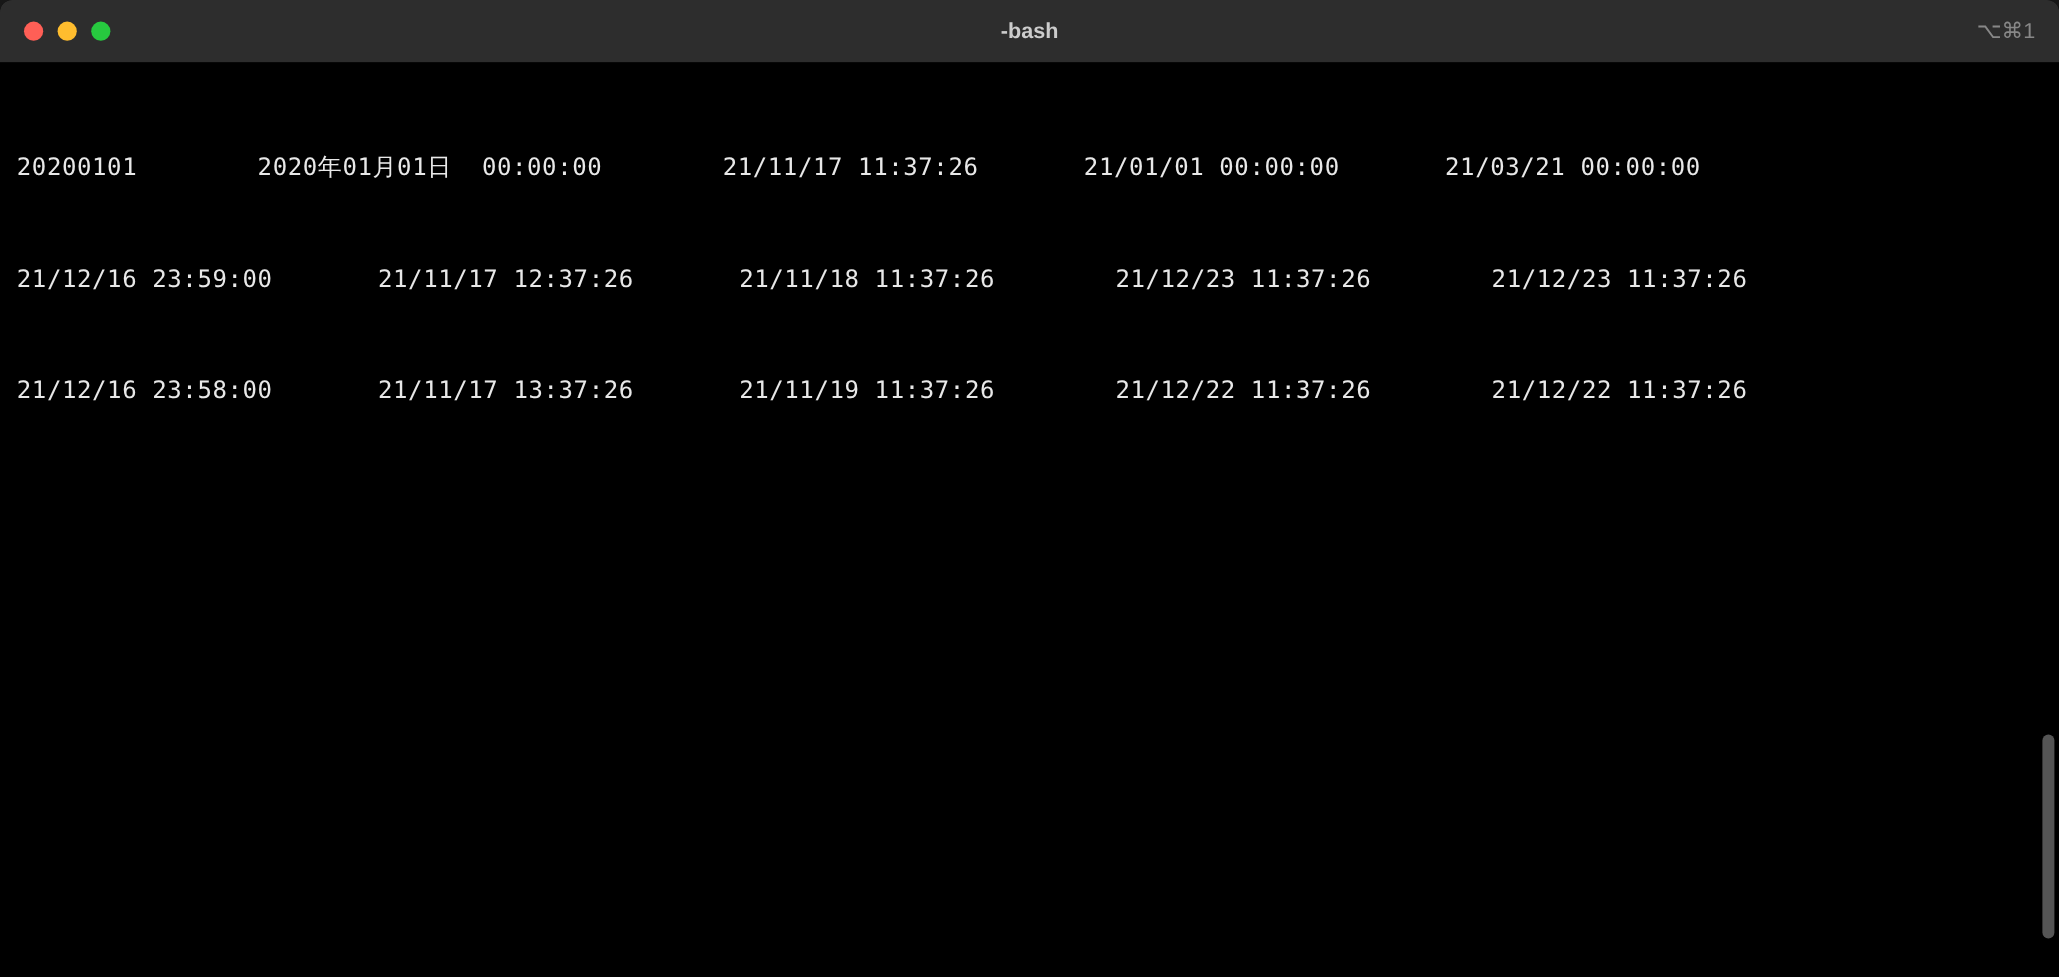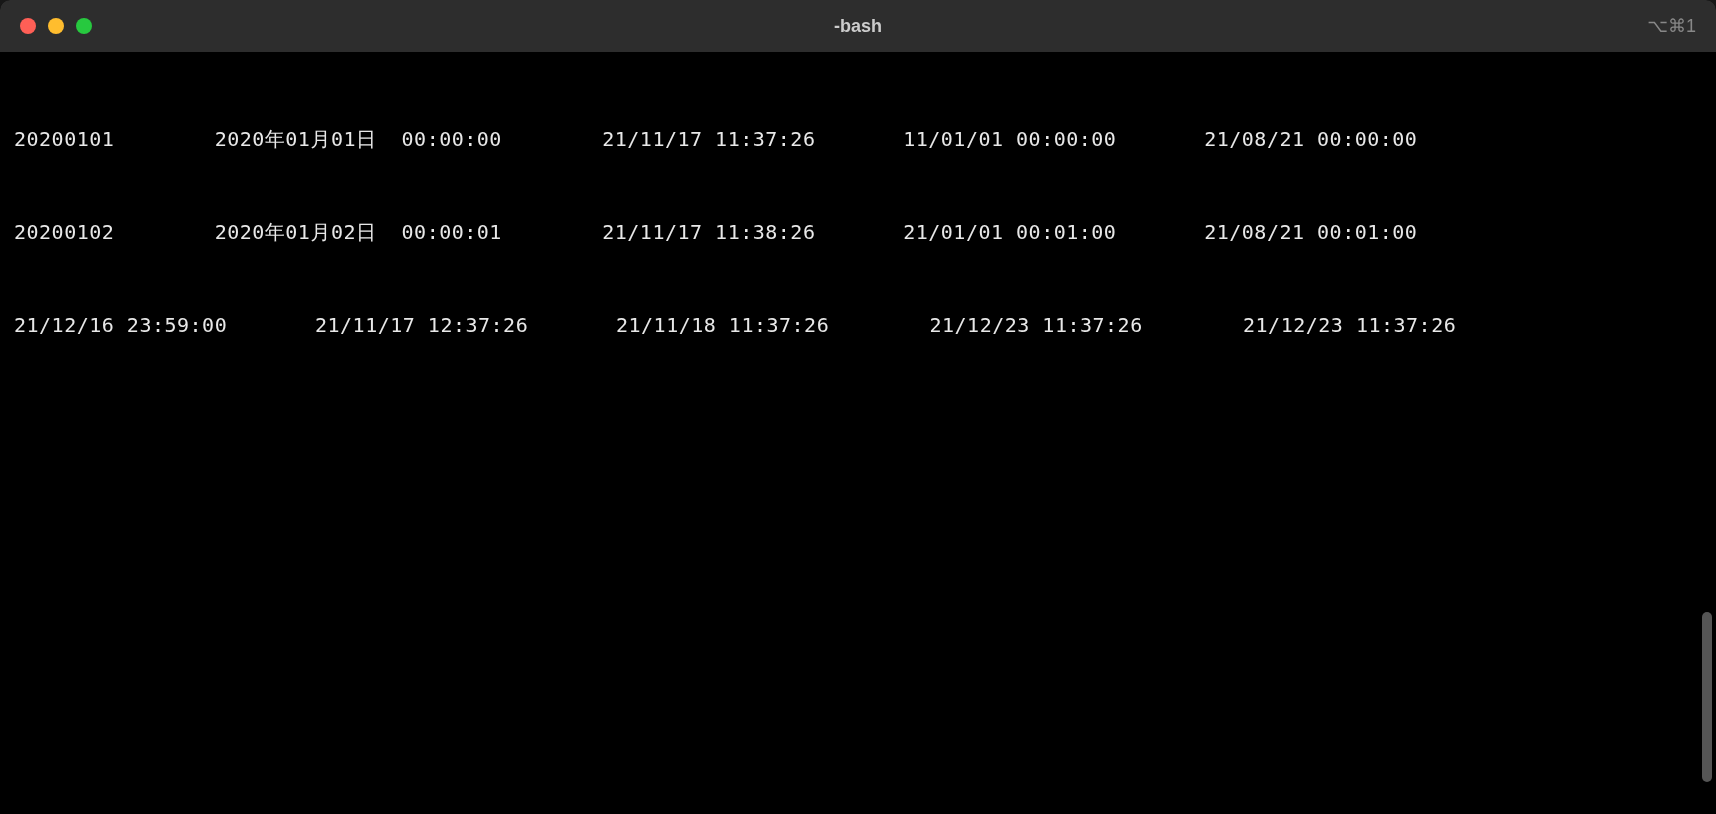--- a/index.html
+++ b/index.html
@@ -79,23 +79,23 @@
   <div class="titlebar">
     <div class="traffic-lights">
       <div class="traffic-light red"></div>
       <div class="traffic-light yellow"></div>
       <div class="traffic-light green"></div>
     </div>
     <div class="title">-bash</div>
     <div class="shortcut">⌥⌘1</div>
   </div>
   <div class="terminal">
-    <span class="line">20200101        2020年01月01日  00:00:00        21/11/17 11:37:26       11/01/01 00:00:00       21/08/21 00:00:00</span>
-    <span class="line">20200102        2020年01月02日  00:00:01        21/11/17 11:38:26       21/01/01 00:01:00       21/08/21 00:01:00</span>
+    <span class="line">20200101        2020年01月01日  00:00:00        21/11/17 11:37:26       21/01/01 00:00:00       21/03/21 00:00:00</span>
     <span class="line">21/12/16 23:59:00       21/11/17 12:37:26       21/11/18 11:37:26        21/12/23 11:37:26        21/12/23 11:37:26</span>
+    <span class="line">21/12/16 23:58:00       21/11/17 13:37:26       21/11/19 11:37:26        21/12/22 11:37:26        21/12/22 11:37:26</span>
     
     
     
     
     
     
     
     
     
     

